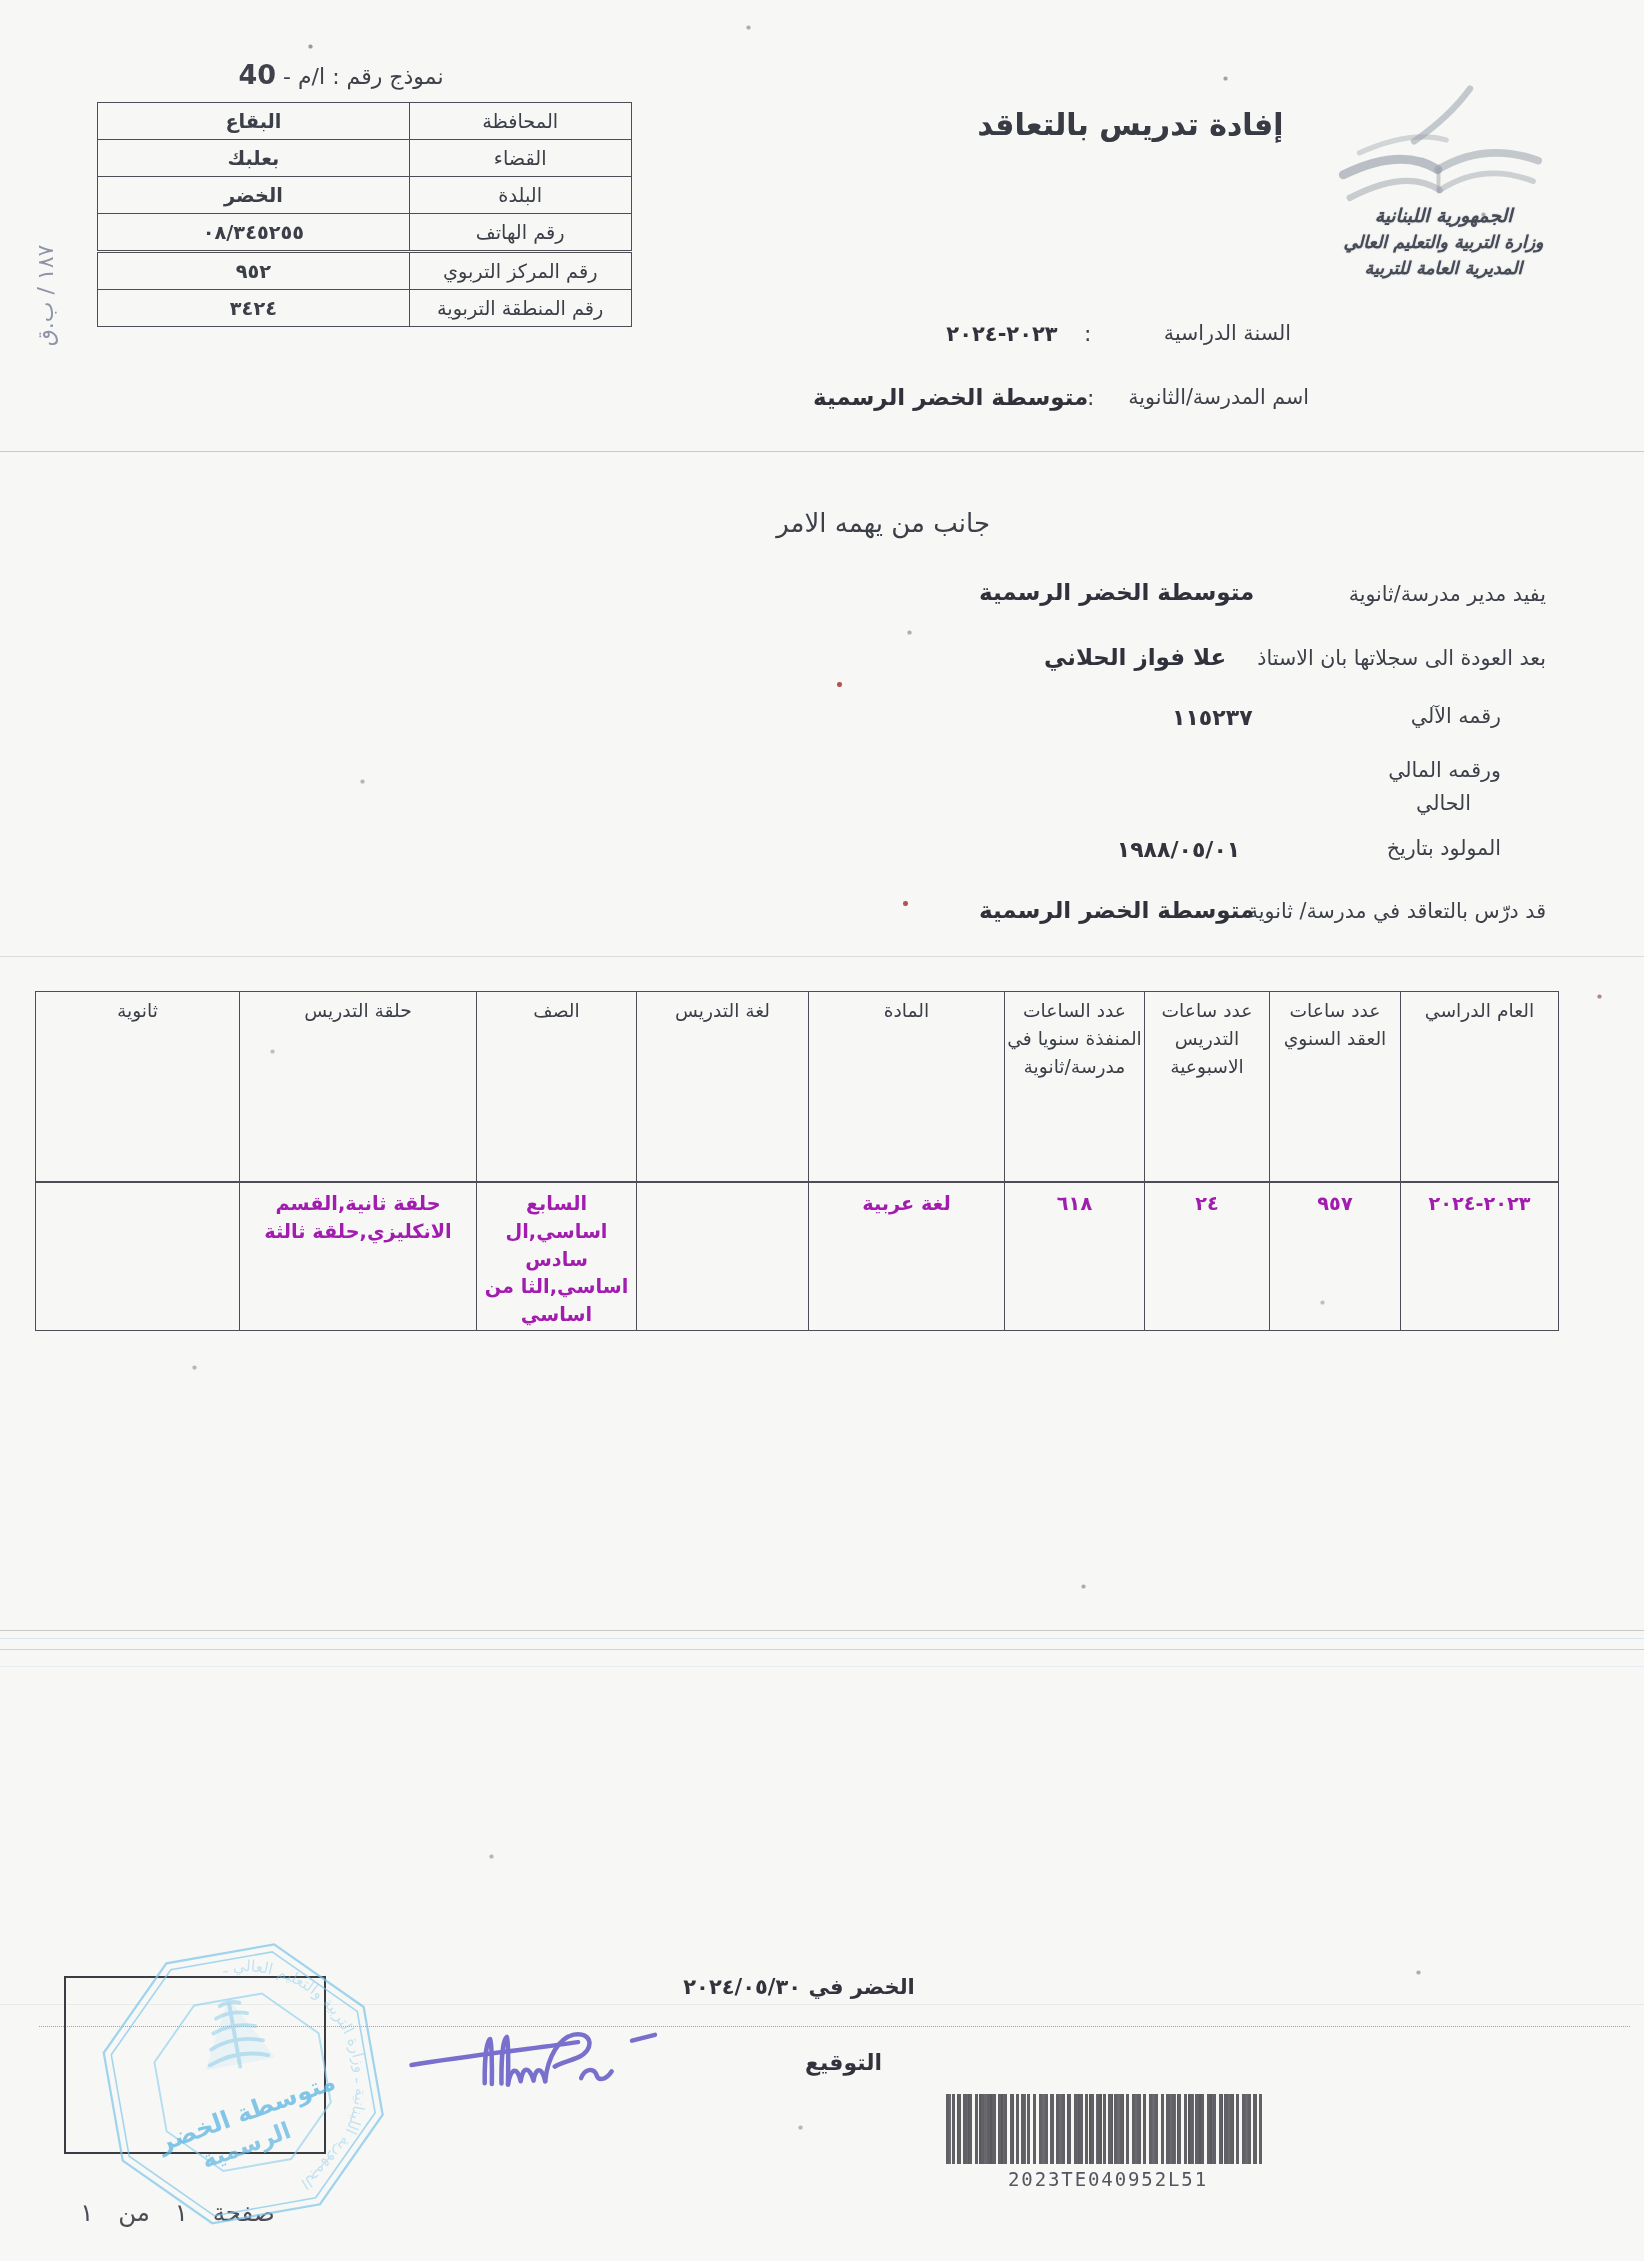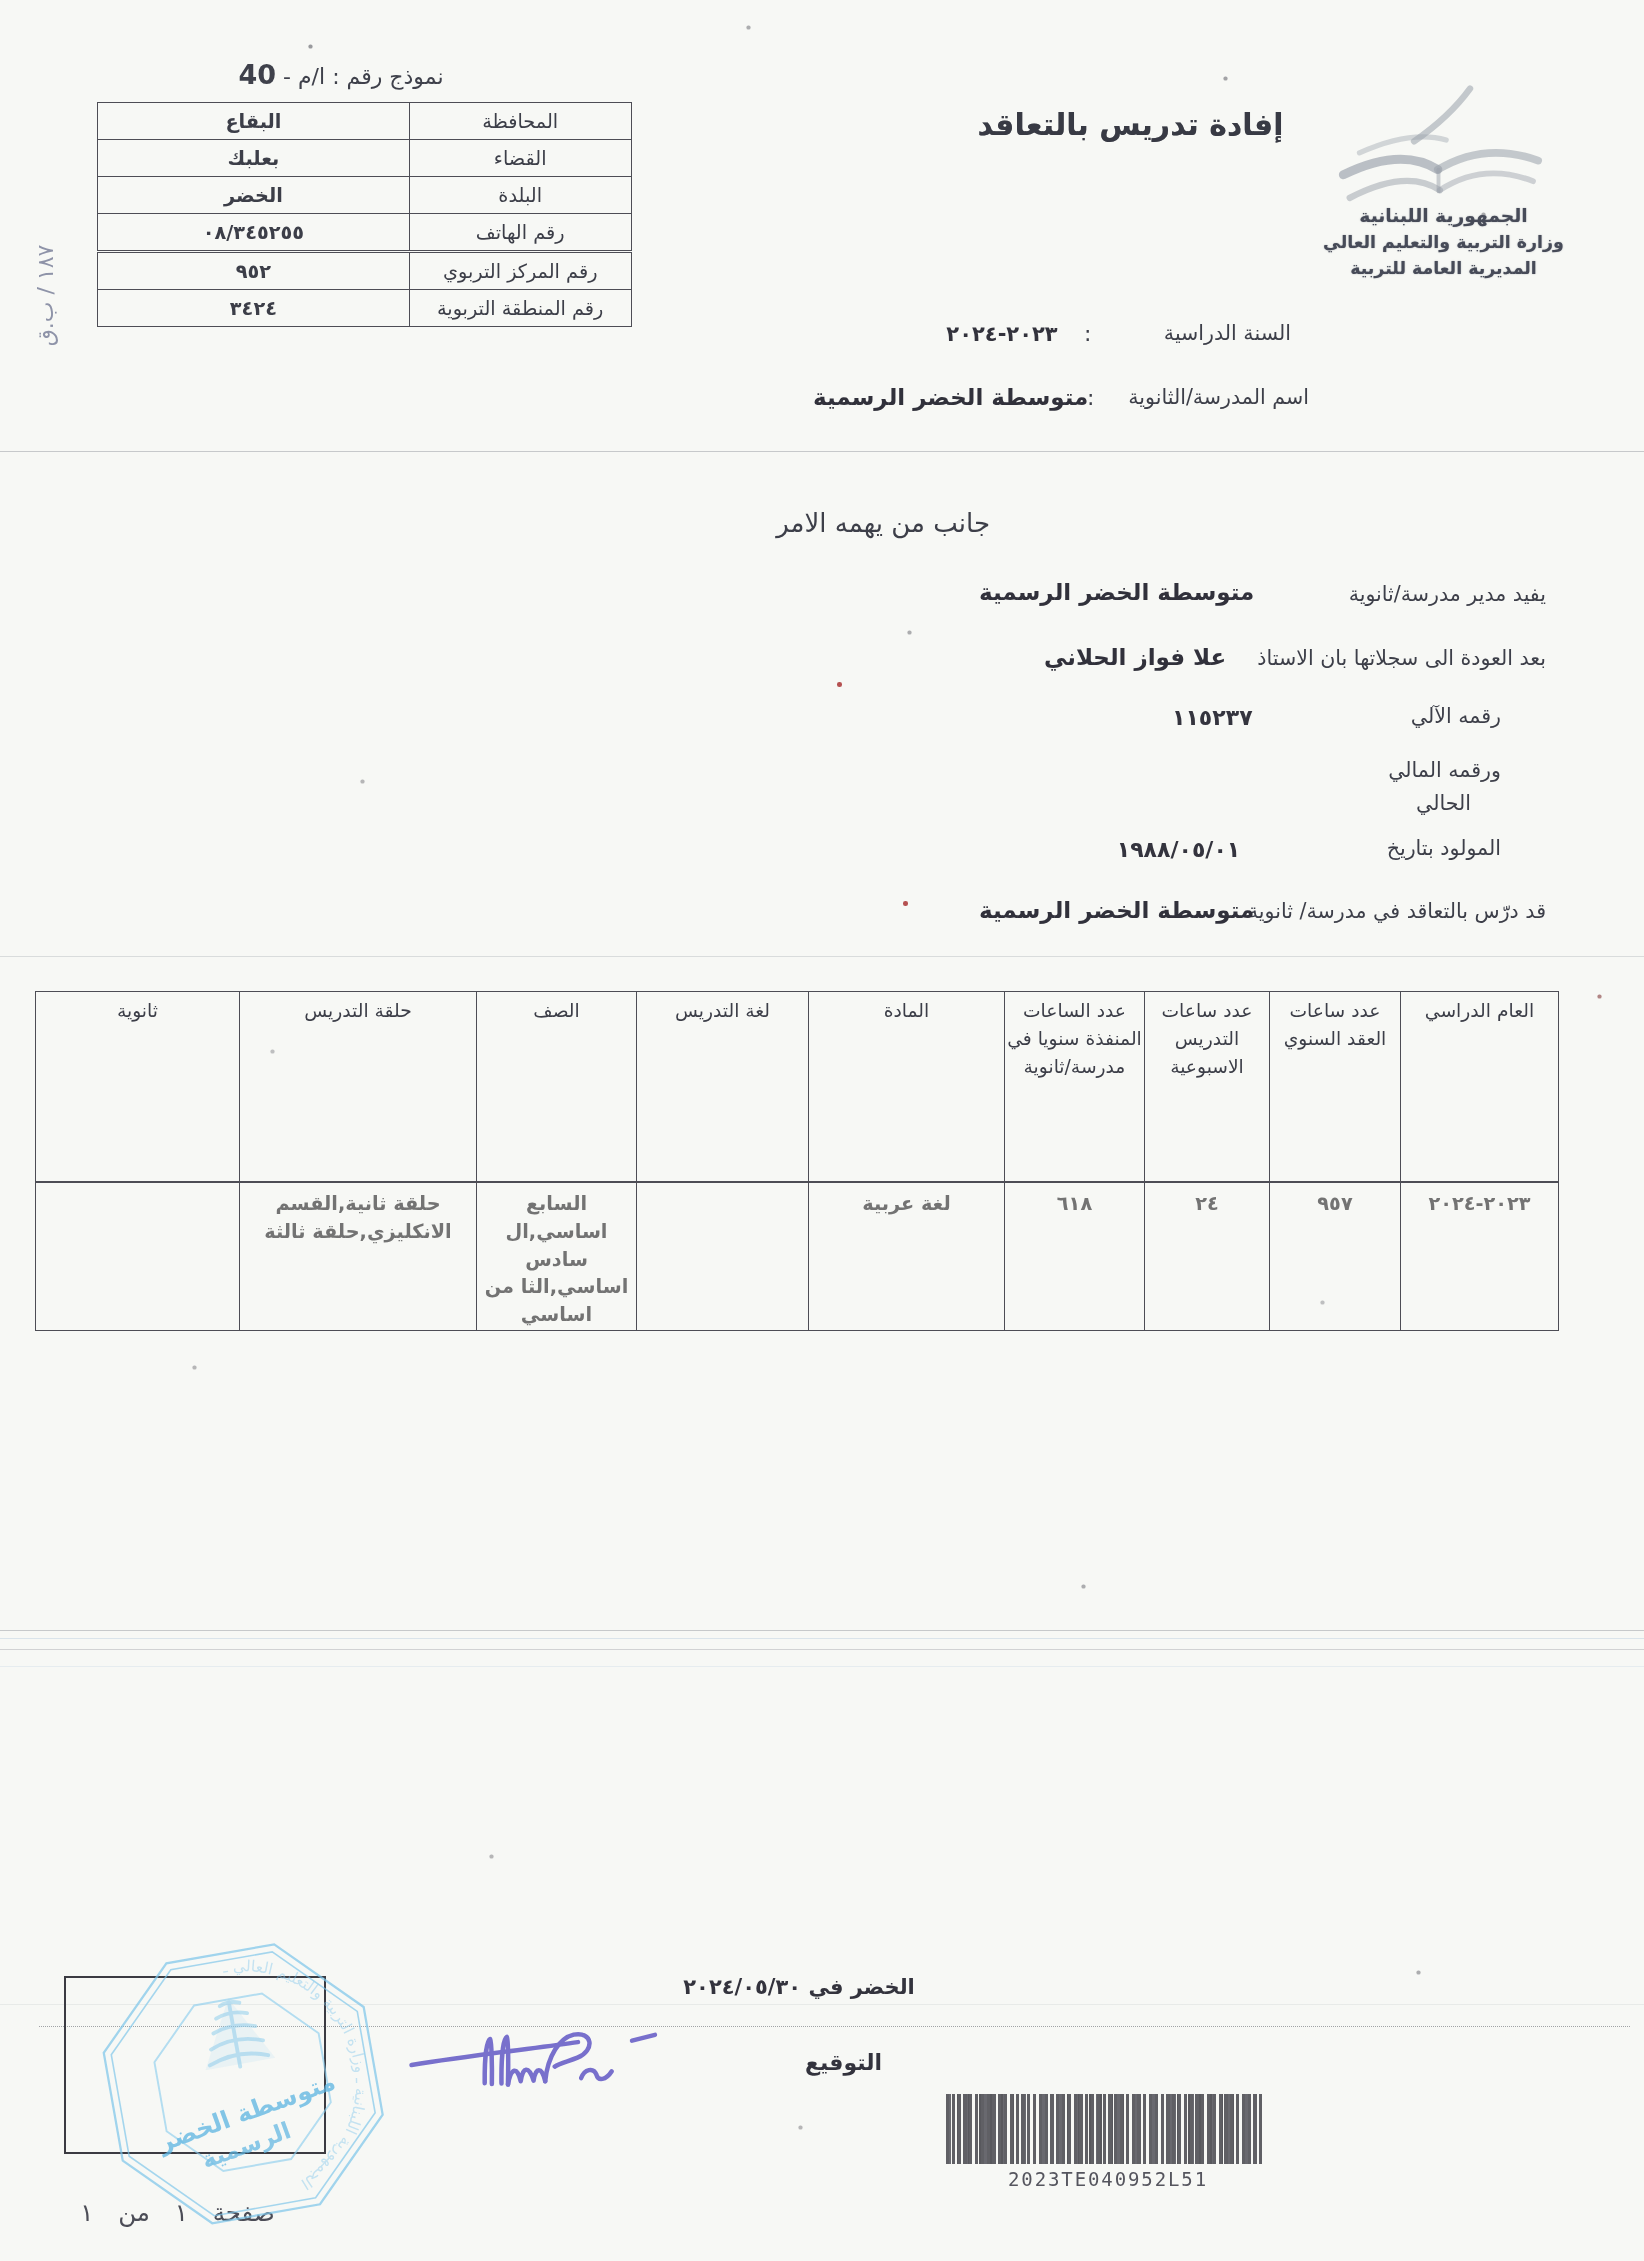--- a/index.html
+++ b/index.html
@@ -33,27 +33,27 @@
   .info-table td.lbl{width:213px;}
   .info-table td.val{width:303px;font-weight:600;}
   .info-table tr.sep td{border-top:3.2px double #4d4d55;}
   
   .hours-table{border-collapse:collapse;table-layout:fixed;width:1524px;direction:rtl;
     border:1.9px solid #4d4d55;}
   .hours-table th{border:1.3px solid #4d4d55;vertical-align:top;padding-top:5.2px;
     font-size:18.7px;font-weight:500;line-height:1.5;color:#3c3e48;}
   .hours-table thead th{height:183px;border-bottom:2.6px double #4d4d55;}
   .hours-table td{border:1.3px solid #4d4d55;vertical-align:top;padding-top:6.4px;
-    text-align:center;font-size:19.3px;font-weight:700;color:#737373;height:97px;line-height:1.45;}
+    text-align:center;font-size:19.3px;font-weight:700;color:#a21caf;height:97px;line-height:1.45;}
   
   .stmt-label{font-size:20.6px;color:#3d3f49;white-space:nowrap;}
   .stmt-value{font-size:21px;font-weight:700;color:#31313b;white-space:nowrap;}
   .colon{font-size:22px;color:#3d3f49;}
   .ministry-line{width:271px;text-align:center;color:#474b58;
-    text-shadow:0 0 1.3px rgba(70,76,92,.55);}
+    text-shadow:0 0 1.3px rgba(70,76,92,.55);font-style:italic;}
   
   .barcode{
     background:
       repeating-linear-gradient(90deg,#403f46 0 3.2px,transparent 3.2px 5.8px),
       repeating-linear-gradient(90deg,#36353c 0 1.9px,transparent 1.9px 11px),
       repeating-linear-gradient(90deg,#4b4a52 0 5.2px,transparent 5.2px 18.7px);
     opacity:.82;
   }
   .barcode-text{font-family:"DejaVu Sans Mono",monospace;font-size:19px;color:#55555e;
     letter-spacing:1.9px;text-align:center;}

